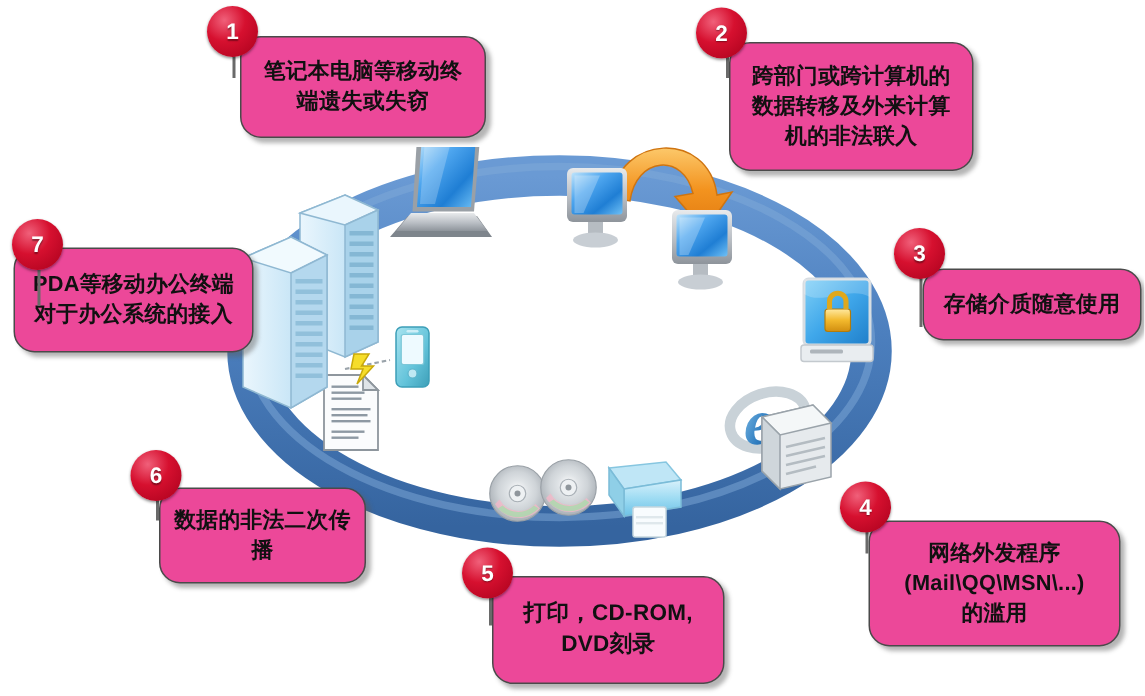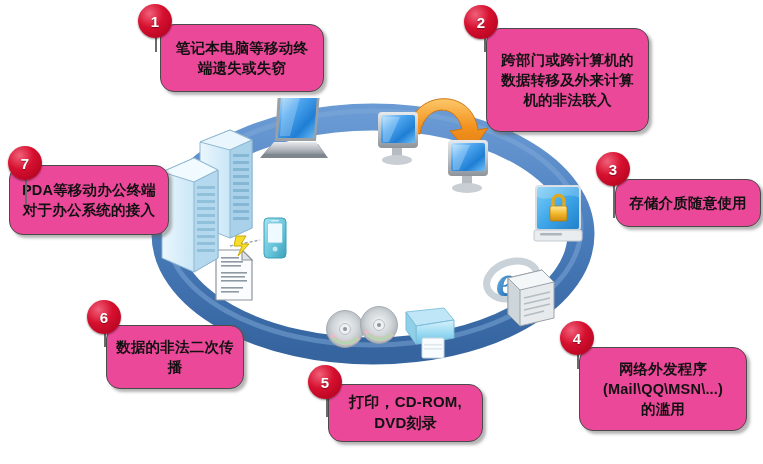--- a/index.html
+++ b/index.html
@@ -307,21 +307,21 @@
   <div class="stem" style="left:25px;  top:180px; width:1.6px; height:24px;"></div>
 
   <div class="callout" style="left:160px; top:24px; width:164px; height:68px; font-size:14.5px;">
     <span class="txt">笔记本电脑等移动终
 端遗失或失窃</span>
   </div>
   <div class="badge" style="left:138px; top:4px;">
     <span>1</span>
   </div>
 
-  <div class="callout" style="left:486px; top:28px; width:163px; height:104px; font-size:14.5px;">
+  <div class="callout" style="left:486px; top:28px; width:163px; height:86px; font-size:14.5px;">
     <span class="txt">跨部门或跨计算机的
 数据转移及外来计算
 机的非法联入</span>
   </div>
   <div class="badge" style="left:464px; top:5px;">
     <span>2</span>
   </div>
 
   <div class="callout" style="left:615px; top:179px; width:146px; height:48px; font-size:14.5px;">
     <span class="txt">存储介质随意使用</span>
@@ -332,21 +332,21 @@
 
   <div class="callout" style="left:579px; top:347px; width:168px; height:84px; font-size:14.5px;">
     <span class="txt">网络外发程序
 (Mail\QQ\MSN\...)
 的滥用</span>
   </div>
   <div class="badge" style="left:560px; top:321px;">
     <span>4</span>
   </div>
 
-  <div class="callout" style="left:328px; top:384px; width:155px; height:58px; font-size:15px;">
+  <div class="callout" style="left:328px; top:384px; width:155px; height:72px; font-size:15px;">
     <span class="txt">打印，CD-ROM,
 DVD刻录</span>
   </div>
   <div class="badge" style="left:308px; top:365px;">
     <span>5</span>
   </div>
 
   <div class="callout" style="left:106px; top:325px; width:138px; height:64px; font-size:14.5px;">
     <span class="txt">数据的非法二次传
 播</span>

